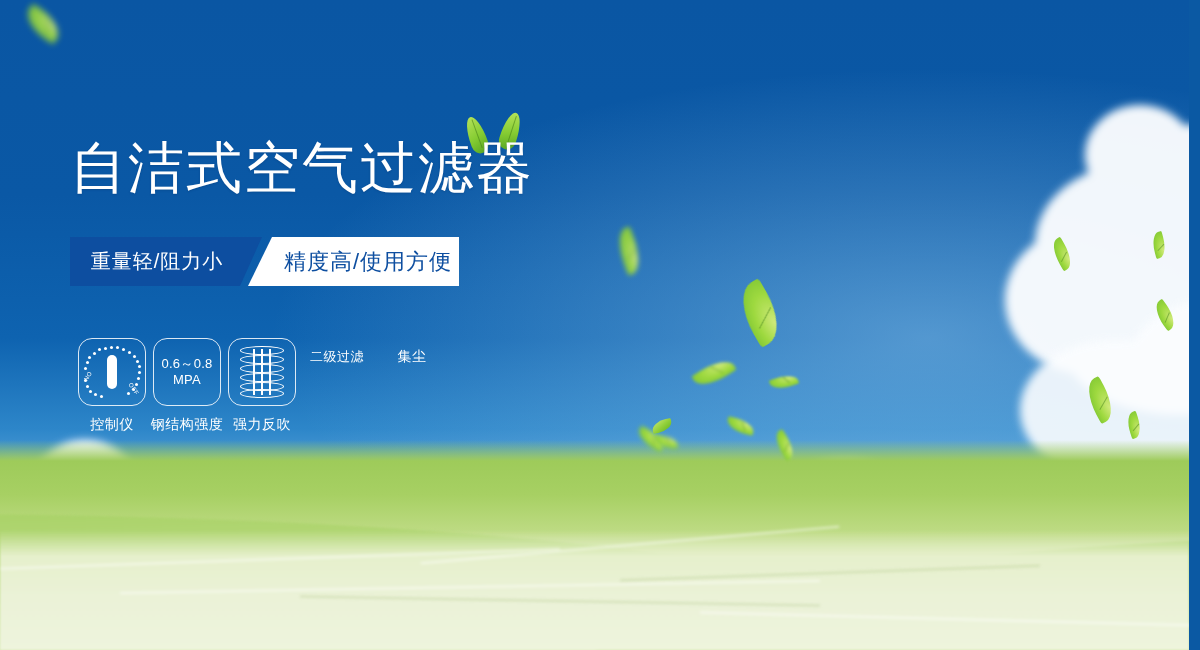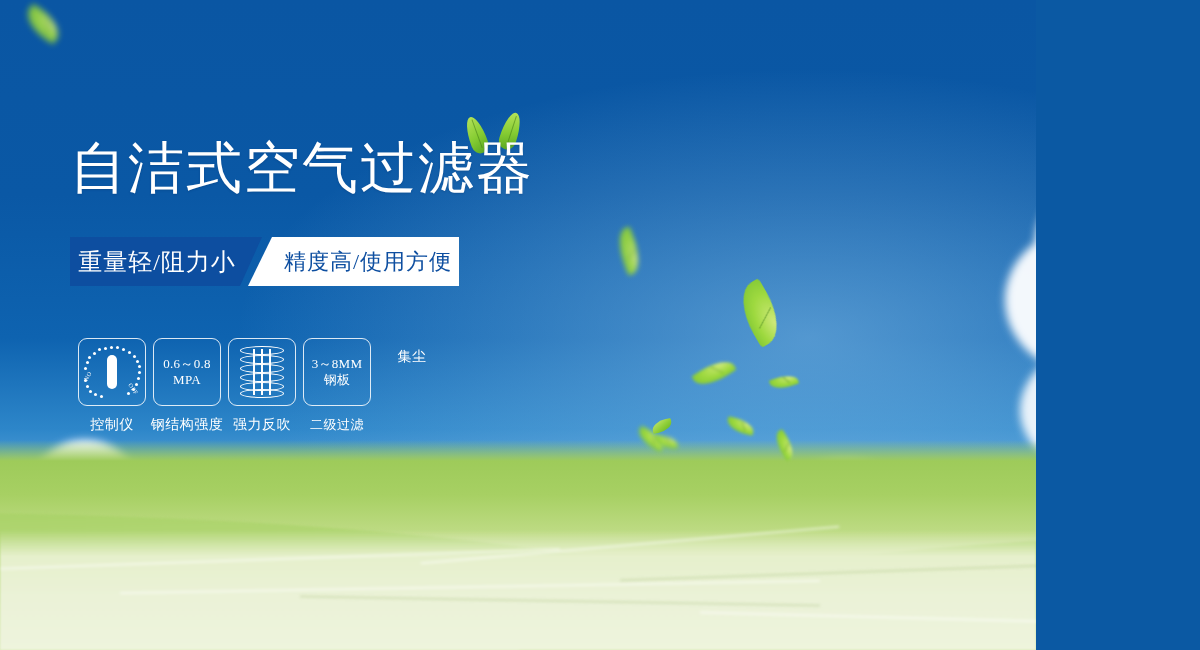--- a/index.html
+++ b/index.html
@@ -1,19 +1,19 @@
 <!DOCTYPE html>
 <html><head>
 <meta charset="utf-8">
 <style>
   html,body{margin:0;padding:0;background:#0b59a3;}
   *{box-sizing:border-box;}
   .stage{
-    position:relative;width:1036px;height:650px;overflow:hidden;
-    font-family:Liberation Serif, serif;
+    position:relative;width:1189px;height:650px;overflow:hidden;
+    font-family:Liberation Sans, sans-serif;
     background:#be185d;
   }
 
   
   .sky{
     position:absolute;inset:0;
     background:
       radial-gradient(120% 90% at 78% 52%, rgba(140,195,235,.55) 0%, rgba(140,195,235,0) 46%),
       linear-gradient(180deg,#0a56a3 0%, #0a58a5 30%, #0e63b0 52%, #2d86c9 66%, #6aaede 76%, #a8cfe8 84%, #c9e0ee 90%, #dfeaf0 96%);
   }
@@ -99,33 +99,33 @@
     background:rgba(70,130,25,.6);
   }
 
   
   .subbar{position:absolute;left:70px;top:237px;height:49px;width:389px;}
   .sub-blue{
     position:absolute;left:0;top:0;height:49px;width:192px;background:#0d4ea0;
     clip-path:polygon(0 0,100% 0,calc(100% - 22px) 100%,0 100%);
     display:flex;align-items:center;justify-content:center;
   }
-  .sub-blue span{color:#fff;font-size:24px;letter-spacing:1px;margin-right:18px;}
+  .sub-blue span{color:#fff;font-size:20px;letter-spacing:1px;margin-right:18px;}
   .sub-white{
     position:absolute;left:178px;top:0;height:49px;width:211px;background:#ffffff;
     clip-path:polygon(24px 0,100% 0,100% 100%,0 100%);
     display:flex;align-items:center;justify-content:center;
   }
   .sub-white span{color:#0d4ea0;font-size:22px;letter-spacing:1px;margin-left:29px;}
 
   
   .features{position:absolute;left:78px;top:338px;display:flex;gap:7px;}
   .feat{width:68px;display:flex;flex-direction:column;align-items:center;}
   .fbox{
-    width:68px;height:68px;border:1px solid rgba(255,255,255,.85);border-radius:9px;
+    width:68px;height:68px;border:1px solid rgba(255,255,255,.85);border-radius:14px;
     display:flex;align-items:center;justify-content:center;position:relative;overflow:hidden;
   }
   .flabel{margin-top:10px;color:#ffffff;font-size:14px;white-space:nowrap;letter-spacing:.5px;}
   .feat:nth-child(4) .flabel{font-size:13px;}
   .ftext{color:#fff;font-size:13px;line-height:16px;text-align:center;letter-spacing:.3px;}
   .ftext b{font-weight:400;display:block;}
 
   
   .gauge{position:relative;width:58px;height:52px;}
   .gdot{position:absolute;width:3px;height:3px;border-radius:50%;background:#fff;}
@@ -311,26 +311,20 @@
           <span class="disc" style="top:18px;"></span>
           <span class="disc" style="top:27px;"></span>
           <span class="disc" style="top:36px;"></span>
           <span class="disc" style="top:43px;"></span>
         </div>
       </div>
       <div class="flabel">强力反吹</div>
     </div>
 
     <div class="feat">
-      <div class="fbox">
-        <div class="ftext">
-          <b>3～8MM</b>
-          <b>钢板</b>
-        </div>
-      </div>
       <div class="flabel">二级过滤</div>
     </div>
 
     <div class="feat">
       <div class="flabel">集尘</div>
     </div>
 
   </div>
 
   <div class="ileaf" style="left:652px;top:420px;width:20px;height:12px;transform:rotate(-12deg);"></div>

